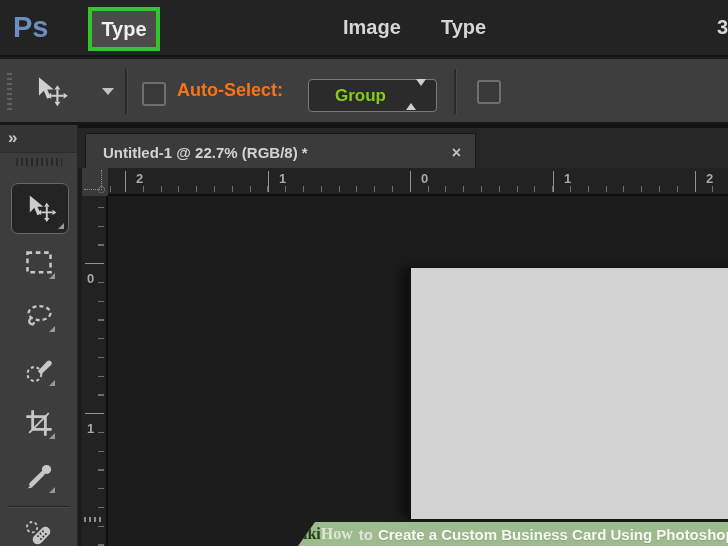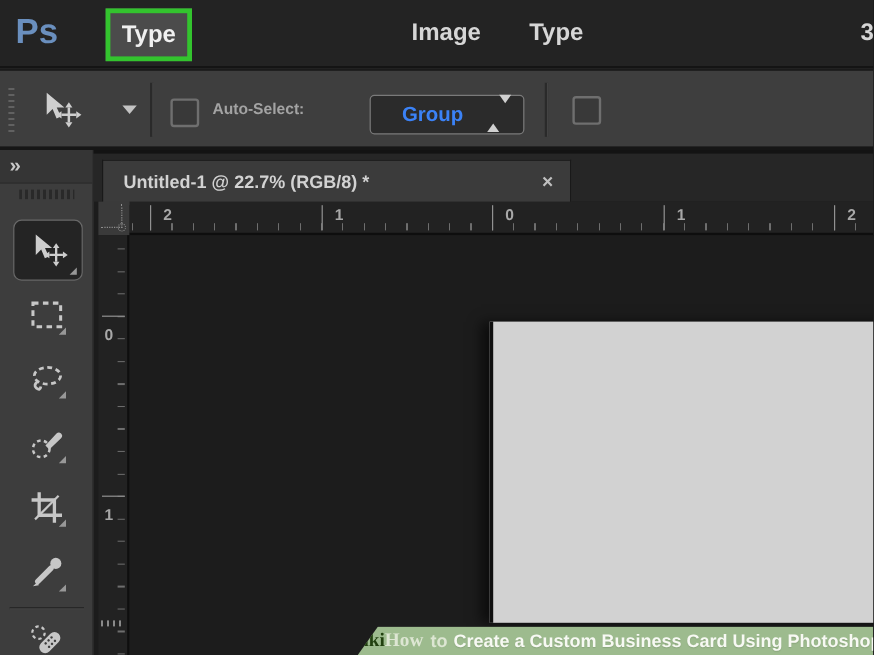--- a/index.html
+++ b/index.html
@@ -24,25 +24,25 @@
   .opt-grip{position:absolute;left:7px;top:14px;width:5px;height:40px;
             background:repeating-linear-gradient(to bottom,#616161 0,#616161 2px,transparent 2px,transparent 5px);}
   .opt-move-icon{position:absolute;left:28px;top:17px;width:44px;height:32px;}
   .opt-caret{position:absolute;left:102px;top:29px;width:0;height:0;
              border-left:6px solid transparent;border-right:6px solid transparent;border-top:7px solid #c3c3c3;}
   .opt-sep{position:absolute;top:10px;width:2px;height:45px;background:#2a2a2a;border-right:1px solid #4a4a4a;}
   .sep1{left:125px}.sep2{left:454px}
   .pscheckbox{position:absolute;width:20px;height:20px;background:#393939;border:2px solid #6f6f6f;border-radius:3px;}
   .cb1{left:142px;top:23px}.cb2{left:477px;top:21px}
   .opt-label{position:absolute;top:0;height:63px;display:flex;align-items:center;
-             color:#a3a3a3;font-size:13px;font-weight:700;white-space:nowrap;}
+             color:#f97316;font-size:18px;font-weight:700;white-space:nowrap;}
   .lbl1{left:177px}.lbl2{left:513px}
   .group-dd{position:absolute;left:308px;top:20px;width:129px;height:33px;background:#2b2b2b;
             border:1px solid #7a7a7a;border-radius:4px;display:flex;align-items:center;box-sizing:border-box;}
-  .group-dd .dd-value{margin-left:26px;color:#3b82f6;font-size:17px;font-weight:700;}
+  .group-dd .dd-value{margin-left:26px;color:#84cc16;font-size:17px;font-weight:700;}
   .dd-spinner{position:absolute;right:10px;top:6px;}
   .spin-up{width:0;height:0;border-left:5px solid transparent;border-right:5px solid transparent;
            border-bottom:7px solid #d0d0d0;margin-bottom:2px;}
   .spin-down{width:0;height:0;border-left:5px solid transparent;border-right:5px solid transparent;
              border-top:7px solid #d0d0d0;}
 
   
   .tools-panel{position:absolute;left:0;top:125px;width:78px;height:421px;background:#3d3d3d;
                border-right:1px solid #262626;box-sizing:border-box;overflow:hidden;}
   .tools-header{height:27px;background:#353535;border-bottom:1px solid #2b2b2b;

